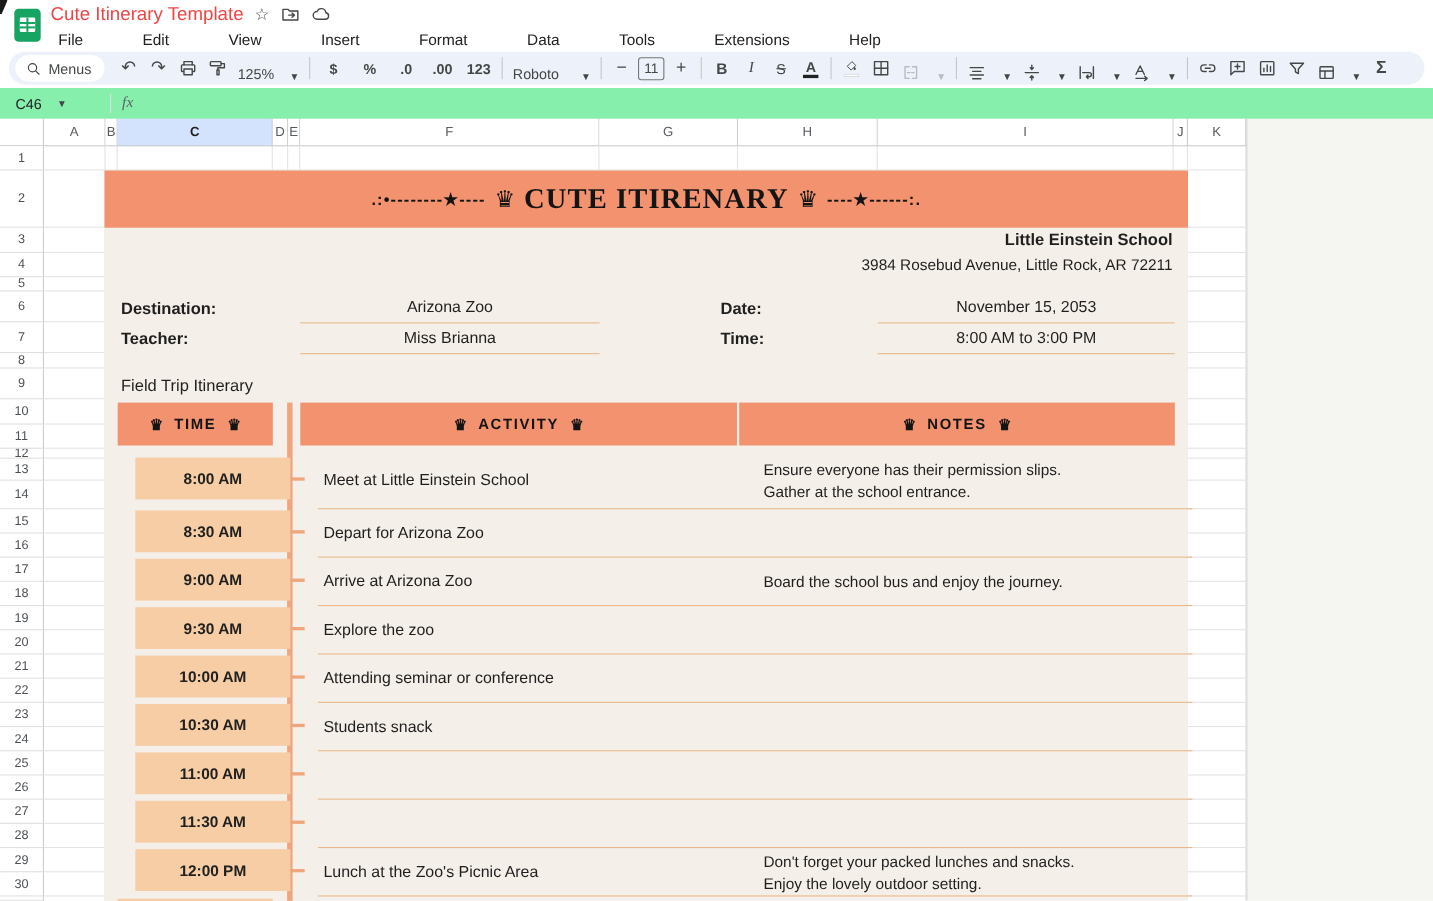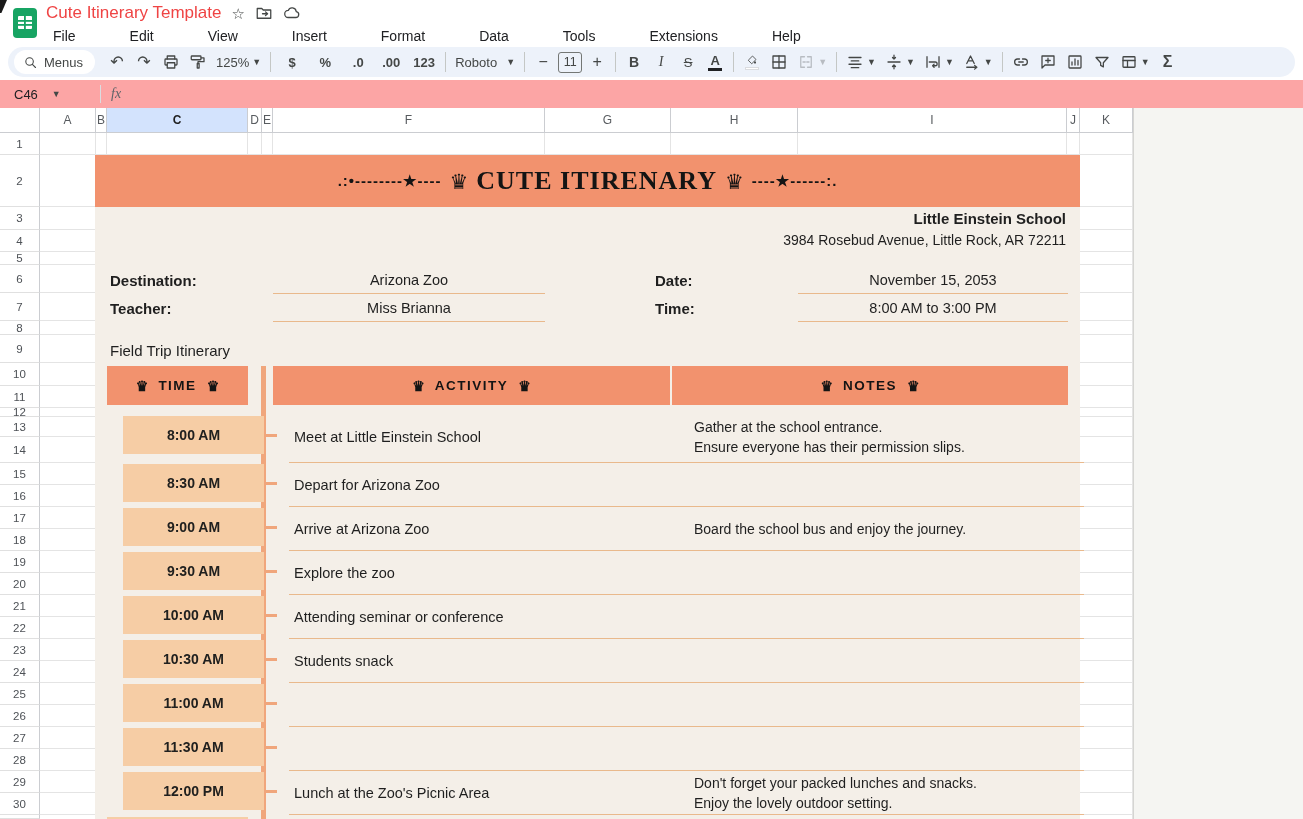--- a/index.html
+++ b/index.html
@@ -21,41 +21,41 @@
 
   
   .toolbar{position:absolute;left:8px;top:47px;width:1287px;height:30px;background:#edf2fa;
            border-radius:22px;display:flex;align-items:center;padding:0 6px;box-sizing:border-box;gap:1px;}
   .menus-pill{display:flex;align-items:center;gap:6px;background:#fff;border-radius:14px;
               height:24px;padding:0 12px 0 9px;margin-right:8px;}
   .menus-pill span{font-size:13px;color:#444746;}
   .tbtn{display:flex;align-items:center;justify-content:center;min-width:26px;height:26px;
         border-radius:4px;color:#444746;}
   .tbtn.txt{font-size:13px;font-weight:bold;color:#444746;padding:0 3px;}
-  .tbtn.wide{padding:0 4px;gap:3px;}
+  .tbtn.wide{padding:0 4px;gap:14px;align-items:flex-end;}
   .caret{font-size:9px;color:#444746;line-height:1;}
   .caret.dis{color:#b8bcc2;}
   .tsep{width:1px;height:20px;background:#c4c7c5;margin:0 4px;flex:none;}
   .font-name{font-size:13px;color:#444746;min-width:48px;text-align:left;}
   .size-box{width:22px;height:19px;border:1px solid #747775;border-radius:3px;font-size:12.5px;
             color:#444746;display:flex;align-items:center;justify-content:center;}
   .bld{font-weight:bold;font-size:14px;}
   .itl{font-style:italic;font-family:"Liberation Serif",serif;font-size:14px;}
   .stk{font-size:13px;text-decoration:line-through;}
   .acolor{display:flex;flex-direction:column;align-items:center;line-height:1;}
   .acolor .a{font-size:13px;font-weight:bold;}
   .acolor .bar{width:14px;height:3px;margin-top:1px;background:#202124;}
   .acolor .bar.fillbar{background:#fff;border:1px solid #dadce0;box-sizing:border-box;}
   .ic{width:18px;height:18px;fill:none;stroke:#444746;stroke-width:1.7;stroke-linecap:round;stroke-linejoin:round;}
   .ic.dis{stroke:#b8bcc2;}
   .uglyph{font-size:16px;color:#444746;line-height:1;}
   .sigma{font-size:16px;color:#444746;font-weight:bold;}
 
   
-  .formulabar{position:absolute;left:0;top:80px;width:100%;height:28px;background:#fca5a5;
+  .formulabar{position:absolute;left:0;top:80px;width:100%;height:28px;background:#86efac;
               border-bottom:1px solid #e1e3e1;display:flex;align-items:center;}
   .namebox{display:flex;align-items:center;gap:14px;width:76px;padding-left:14px;}
   .namebox .ref{font-size:13px;color:#202124;}
   .fsep{width:1px;height:18px;background:#dadce0;margin:0 10px;}
   .fx{font-family:"Liberation Serif",serif;font-style:italic;font-size:14px;color:#5f6368;}
 
   
   .colheaders{position:absolute;left:0;top:108px;height:25px;display:flex;z-index:3;}
   .corner-cell{width:40px;height:25px;background:#fff;border-right:1px solid #cbcdd1;
                border-bottom:1px solid #cbcdd1;box-sizing:border-box;}
@@ -440,22 +440,22 @@
           <span class="tcrown">♛</span>
         </div>
 
       <div class="vbar"></div>
       <div class="rows">
           <div class="itin-row" style="height: 52px;">
             <div class="time-cell" style="top: 5px;">8:00 AM</div>
             <div class="connector" style="top: 23px;"></div>
             <div class="activity">Meet at Little Einstein School</div>
             <div class="notes">
+              <div>Ensure everyone has their permission slips.</div>
               <div>Gather at the school entrance.</div>
-              <div>Ensure everyone has their permission slips.</div>
             </div>
             <div class="rowsep"></div>
           </div>
           <div class="itin-row" style="height: 44px;">
             <div class="time-cell" style="top: 1px;">8:30 AM</div>
             <div class="connector" style="top: 19px;"></div>
             <div class="activity">Depart for Arizona Zoo</div>
             <div class="notes"></div>
             <div class="rowsep"></div>
           </div>

